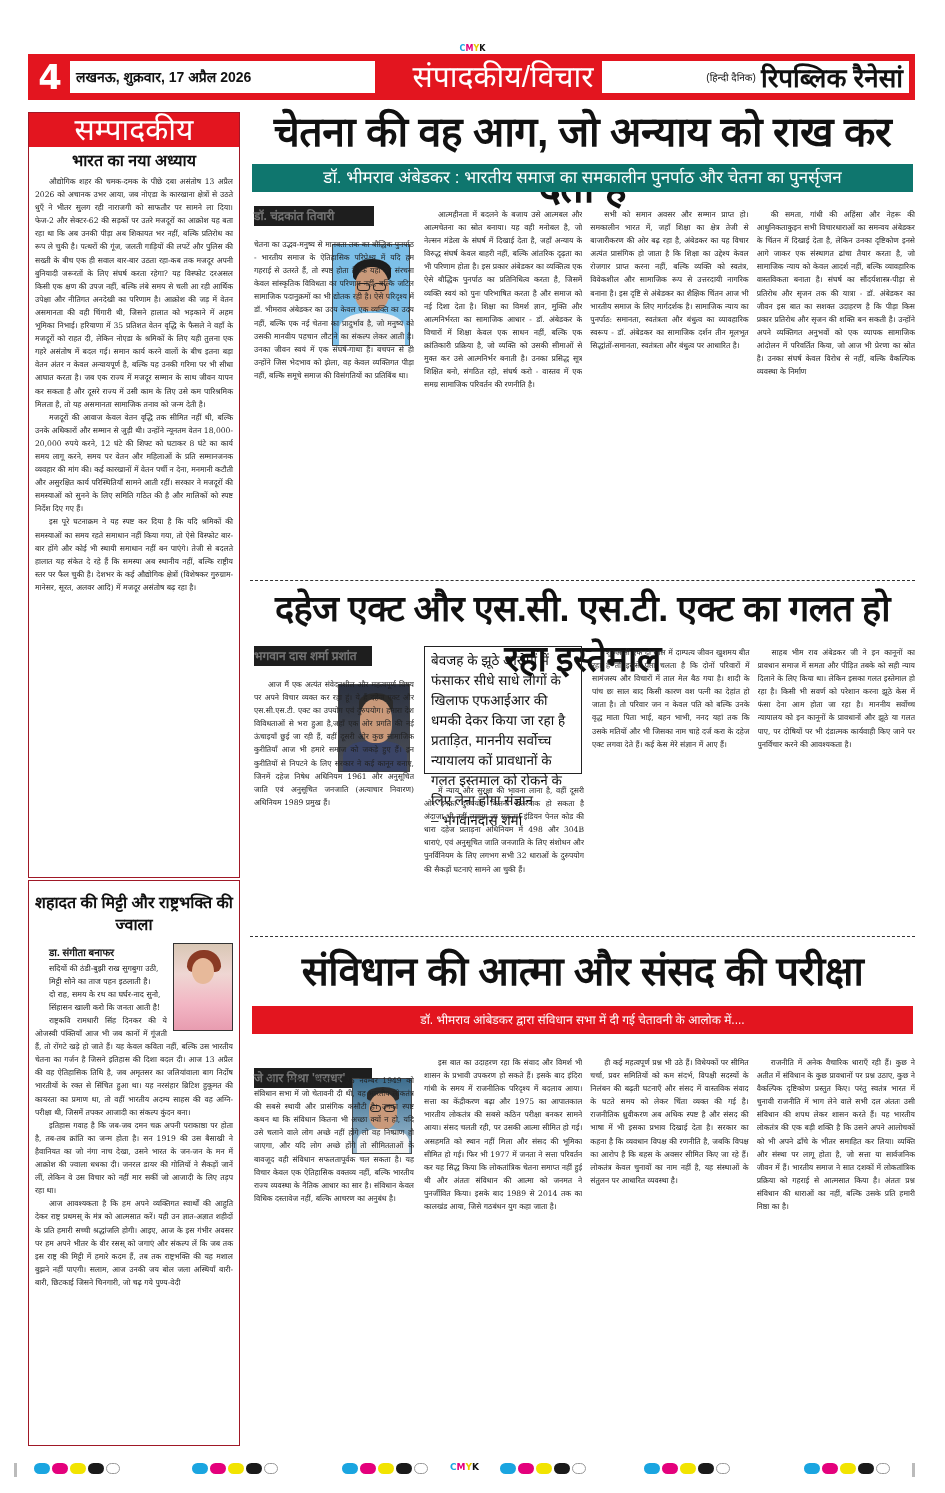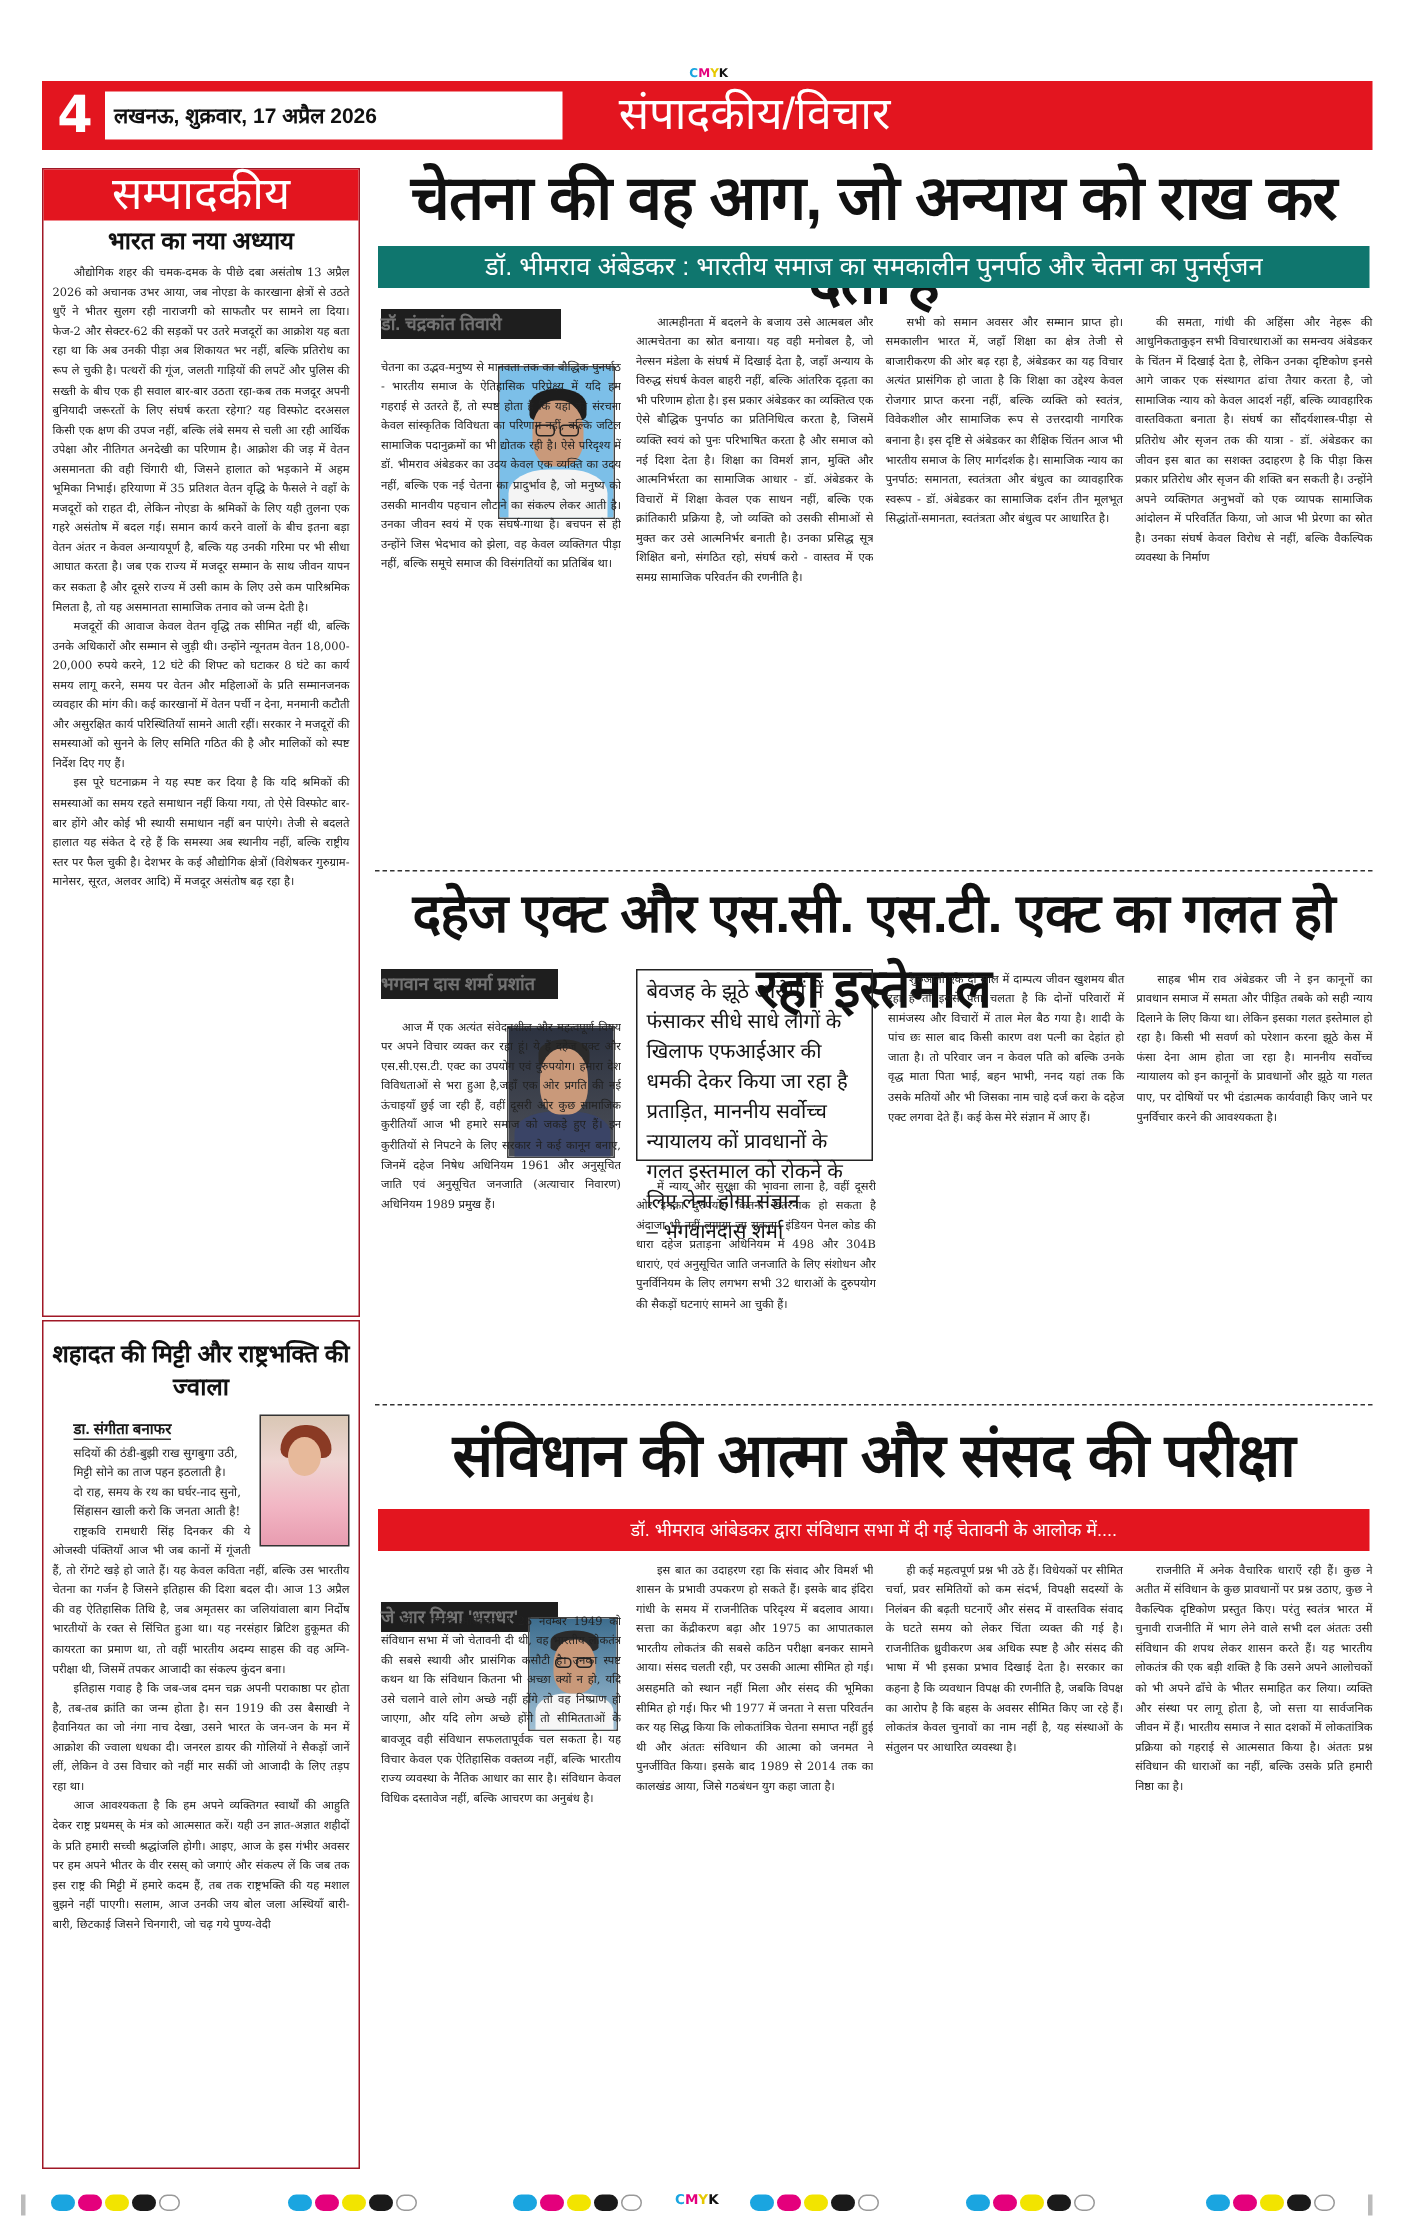--- a/index.html
+++ b/index.html
@@ -62,20 +62,24 @@
 <body>
 
 <div class="cmyk-top">
   <span class="cmyk-c">C</span><span class="cmyk-m">M</span><span class="cmyk-y">Y</span><span class="cmyk-k">K</span>
 </div>
 
 <header class="masthead" style="background: rgb(227, 21, 31);">
   <div class="page-num">4</div>
   <div class="dateline-box">लखनऊ, शुक्रवार, 17 अप्रैल 2026</div>
   <div class="section-title">संपादकीय/विचार</div>
+  <div class="brand-box">
+    <span class="brand-sub">(हिन्दी दैनिक)</span>
+    <span class="brand-name">रिपब्लिक रैनेसां</span>
+  </div>
 </header>
 
 <section class="editorial">
   <div class="editorial-banner" style="background: rgb(227, 21, 31);">सम्पादकीय</div>
   <h2 class="editorial-head">भारत का नया अध्याय</h2>
   <p class="col-text">औद्योगिक शहर की चमक-दमक के पीछे दबा असंतोष 13 अप्रैल 2026 को अचानक उभर आया, जब नोएडा के कारखाना क्षेत्रों से उठते धुएँ ने भीतर सुलग रही नाराजगी को साफतौर पर सामने ला दिया। फेज-2 और सेक्टर-62 की सड़कों पर उतरे मजदूरों का आक्रोश यह बता रहा था कि अब उनकी पीड़ा अब शिकायत भर नहीं, बल्कि प्रतिरोध का रूप ले चुकी है। पत्थरों की गूंज, जलती गाड़ियों की लपटें और पुलिस की सख्ती के बीच एक ही सवाल बार-बार उठता रहा-कब तक मजदूर अपनी बुनियादी जरूरतों के लिए संघर्ष करता रहेगा? यह विस्फोट दरअसल किसी एक क्षण की उपज नहीं, बल्कि लंबे समय से चली आ रही आर्थिक उपेक्षा और नीतिगत अनदेखी का परिणाम है। आक्रोश की जड़ में वेतन असमानता की वही चिंगारी थी, जिसने हालात को भड़काने में अहम भूमिका निभाई। हरियाणा में 35 प्रतिशत वेतन वृद्धि के फैसले ने वहाँ के मजदूरों को राहत दी, लेकिन नोएडा के श्रमिकों के लिए यही तुलना एक गहरे असंतोष में बदल गई। समान कार्य करने वालों के बीच इतना बड़ा वेतन अंतर न केवल अन्यायपूर्ण है, बल्कि यह उनकी गरिमा पर भी सीधा आघात करता है। जब एक राज्य में मजदूर सम्मान के साथ जीवन यापन कर सकता है और दूसरे राज्य में उसी काम के लिए उसे कम पारिश्रमिक मिलता है, तो यह असमानता सामाजिक तनाव को जन्म देती है।</p>
   <p class="col-text">मजदूरों की आवाज केवल वेतन वृद्धि तक सीमित नहीं थी, बल्कि उनके अधिकारों और सम्मान से जुड़ी थी। उन्होंने न्यूनतम वेतन 18,000-20,000 रुपये करने, 12 घंटे की शिफ्ट को घटाकर 8 घंटे का कार्य समय लागू करने, समय पर वेतन और महिलाओं के प्रति सम्मानजनक व्यवहार की मांग की। कई कारखानों में वेतन पर्ची न देना, मनमानी कटौती और असुरक्षित कार्य परिस्थितियाँ सामने आती रहीं। सरकार ने मजदूरों की समस्याओं को सुनने के लिए समिति गठित की है और मालिकों को स्पष्ट निर्देश दिए गए हैं।</p>
   <p class="col-text">इस पूरे घटनाक्रम ने यह स्पष्ट कर दिया है कि यदि श्रमिकों की समस्याओं का समय रहते समाधान नहीं किया गया, तो ऐसे विस्फोट बार-बार होंगे और कोई भी स्थायी समाधान नहीं बन पाएंगे। तेजी से बदलते हालात यह संकेत दे रहे हैं कि समस्या अब स्थानीय नहीं, बल्कि राष्ट्रीय स्तर पर फैल चुकी है। देशभर के कई औद्योगिक क्षेत्रों (विशेषकर गुरुग्राम-मानेसर, सूरत, अलवर आदि) में मजदूर असंतोष बढ़ रहा है।</p>
 </section>
 
@@ -150,21 +154,21 @@
   <div class="byline-bar" style="left:4px; top:104px; width:118px;margin-top:20px;">जे आर मिश्रा 'धराधर'</div>
   <div class="photo" style="left:102px; top:134px; width:60px; height:76px;">
     <div class="bg" style="background:linear-gradient(180deg,#3d6d8e,#9fbfd4);"></div>
     <div class="body" style="left:4px; top:50px; width:52px; height:30px; background:#f6f6f6;"></div>
     <div class="hair" style="left:14px; top:8px; width:32px; height:14px; background:#2a2a2a;"></div>
     <div class="head" style="left:16px; top:14px; width:28px; height:36px;"></div>
     <div class="glasses" style="left:17px; top:26px; width:11px; height:7px;"></div>
     <div class="glasses" style="left:31px; top:26px; width:11px; height:7px;"></div>
   </div>
   <p class="col-text" style="position:absolute; left:4px; top:130px; width:160px; height:375px; overflow:hidden;">डॉ. भीमराव आंबेडकर ने 25 नवम्बर 1949 को संविधान सभा में जो चेतावनी दी थी, वह भारतीय लोकतंत्र की सबसे स्थायी और प्रासंगिक कसौटी है। उनका स्पष्ट कथन था कि संविधान कितना भी अच्छा क्यों न हो, यदि उसे चलाने वाले लोग अच्छे नहीं होंगे तो वह निष्प्राण हो जाएगा, और यदि लोग अच्छे होंगे तो सीमितताओं के बावजूद वही संविधान सफलतापूर्वक चल सकता है। यह विचार केवल एक ऐतिहासिक वक्तव्य नहीं, बल्कि भारतीय राज्य व्यवस्था के नैतिक आधार का सार है। संविधान केवल विधिक दस्तावेज नहीं, बल्कि आचरण का अनुबंध है।</p>
-  <div class="cols" style="left:174px; top:96px; width:491px; height:400px;">
+  <div class="cols" style="left:174px; top:112px; width:491px; height:400px;">
     <p class="col col-text">इस बात का उदाहरण रहा कि संवाद और विमर्श भी शासन के प्रभावी उपकरण हो सकते हैं। इसके बाद इंदिरा गांधी के समय में राजनीतिक परिदृश्य में बदलाव आया। सत्ता का केंद्रीकरण बढ़ा और 1975 का आपातकाल भारतीय लोकतंत्र की सबसे कठिन परीक्षा बनकर सामने आया। संसद चलती रही, पर उसकी आत्मा सीमित हो गई। असहमति को स्थान नहीं मिला और संसद की भूमिका सीमित हो गई। फिर भी 1977 में जनता ने सत्ता परिवर्तन कर यह सिद्ध किया कि लोकतांत्रिक चेतना समाप्त नहीं हुई थी और अंततः संविधान की आत्मा को जनमत ने पुनर्जीवित किया। इसके बाद 1989 से 2014 तक का कालखंड आया, जिसे गठबंधन युग कहा जाता है।</p>
     <p class="col col-text">ही कई महत्वपूर्ण प्रश्न भी उठे हैं। विधेयकों पर सीमित चर्चा, प्रवर समितियों को कम संदर्भ, विपक्षी सदस्यों के निलंबन की बढ़ती घटनाएँ और संसद में वास्तविक संवाद के घटते समय को लेकर चिंता व्यक्त की गई है। राजनीतिक ध्रुवीकरण अब अधिक स्पष्ट है और संसद की भाषा में भी इसका प्रभाव दिखाई देता है। सरकार का कहना है कि व्यवधान विपक्ष की रणनीति है, जबकि विपक्ष का आरोप है कि बहस के अवसर सीमित किए जा रहे हैं। लोकतंत्र केवल चुनावों का नाम नहीं है, यह संस्थाओं के संतुलन पर आधारित व्यवस्था है।</p>
     <p class="col col-text">राजनीति में अनेक वैचारिक धाराएँ रही हैं। कुछ ने अतीत में संविधान के कुछ प्रावधानों पर प्रश्न उठाए, कुछ ने वैकल्पिक दृष्टिकोण प्रस्तुत किए। परंतु स्वतंत्र भारत में चुनावी राजनीति में भाग लेने वाले सभी दल अंततः उसी संविधान की शपथ लेकर शासन करते हैं। यह भारतीय लोकतंत्र की एक बड़ी शक्ति है कि उसने अपने आलोचकों को भी अपने ढाँचे के भीतर समाहित कर लिया। व्यक्ति और संस्था पर लागू होता है, जो सत्ता या सार्वजनिक जीवन में हैं। भारतीय समाज ने सात दशकों में लोकतांत्रिक प्रक्रिया को गहराई से आत्मसात किया है। अंततः प्रश्न संविधान की धाराओं का नहीं, बल्कि उसके प्रति हमारी निष्ठा का है।</p>
   </div>
 </section>
 
 <div class="side-bar" style="left:14px;"></div>
 <div class="side-bar" style="left:912px;"></div>
 <div class="color-bar">
   <div class="dots" style="left:20px;">

